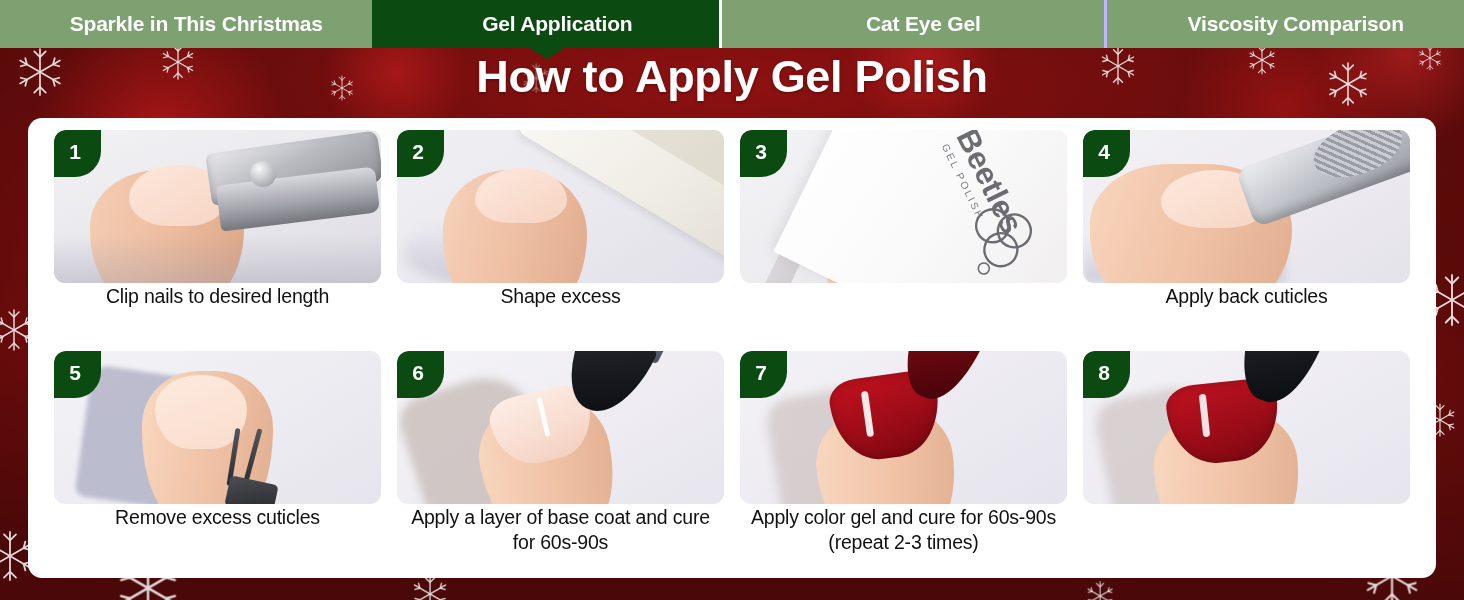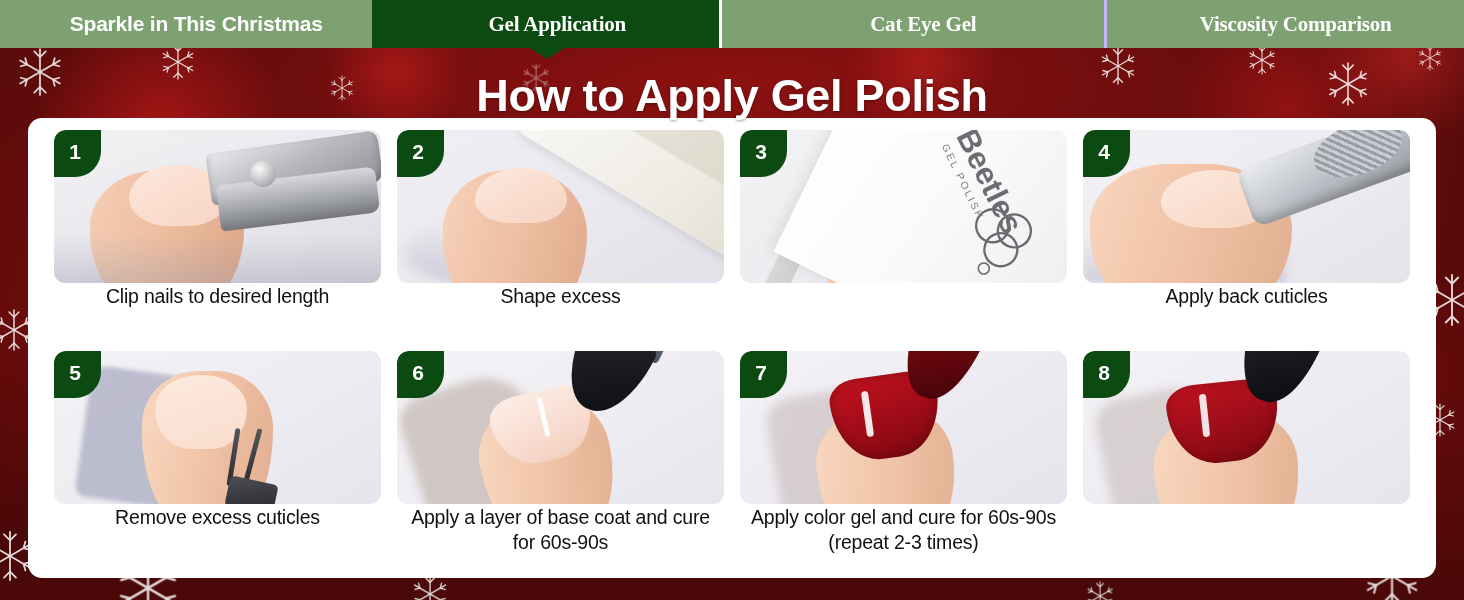--- a/index.html
+++ b/index.html
@@ -30,33 +30,33 @@
   
   #tabbar {
     position:absolute; top:0; left:0; width:1464px; height:48px;
     display:flex; z-index:5;
   }
   .tab {
     height:48px; display:flex; align-items:center; justify-content:center;
     color:#ffffff; font-weight:bold; font-size:21px; letter-spacing:-0.2px;
     background:#7ea172; position:relative; white-space:nowrap;padding-left:20px;
   }
-  .tab + .tab { border-left:3px solid #c4b5fd;font-family:Liberation Serif, serif; }
+  .tab + .tab { border-left:3px solid #c4b5fd; }
   .tab.active { background:#0b4a11; border-left-color:#0b4a11; }
   .tab.active + .tab { border-left-color:#ffffff; }
   .tab-notch {
     position:absolute; left:50%; transform:translateX(-50%);
     bottom:-11px; width:0; height:0;
     border-left:19px solid transparent; border-right:19px solid transparent;
     border-top:12px solid #0b4a11;
   }
 
   
   #page-title {
-    position:absolute; top:64px; left:0; width:1464px; height:64px;
+    position:absolute; top:45px; left:0; width:1464px; height:64px;
     display:flex; align-items:center; justify-content:center;
     color:#ffffff; font-size:45px; font-weight:bold; letter-spacing:-0.3px;
     z-index:4; text-shadow:0 1px 3px rgba(0,0,0,0.35);
   }
 
   
   #steps-card {
     position:absolute; left:28px; top:118px; width:1408px; height:460px;
     background:#ffffff; border-radius:14px; z-index:3;
     padding:12px 18px 6px 18px;

